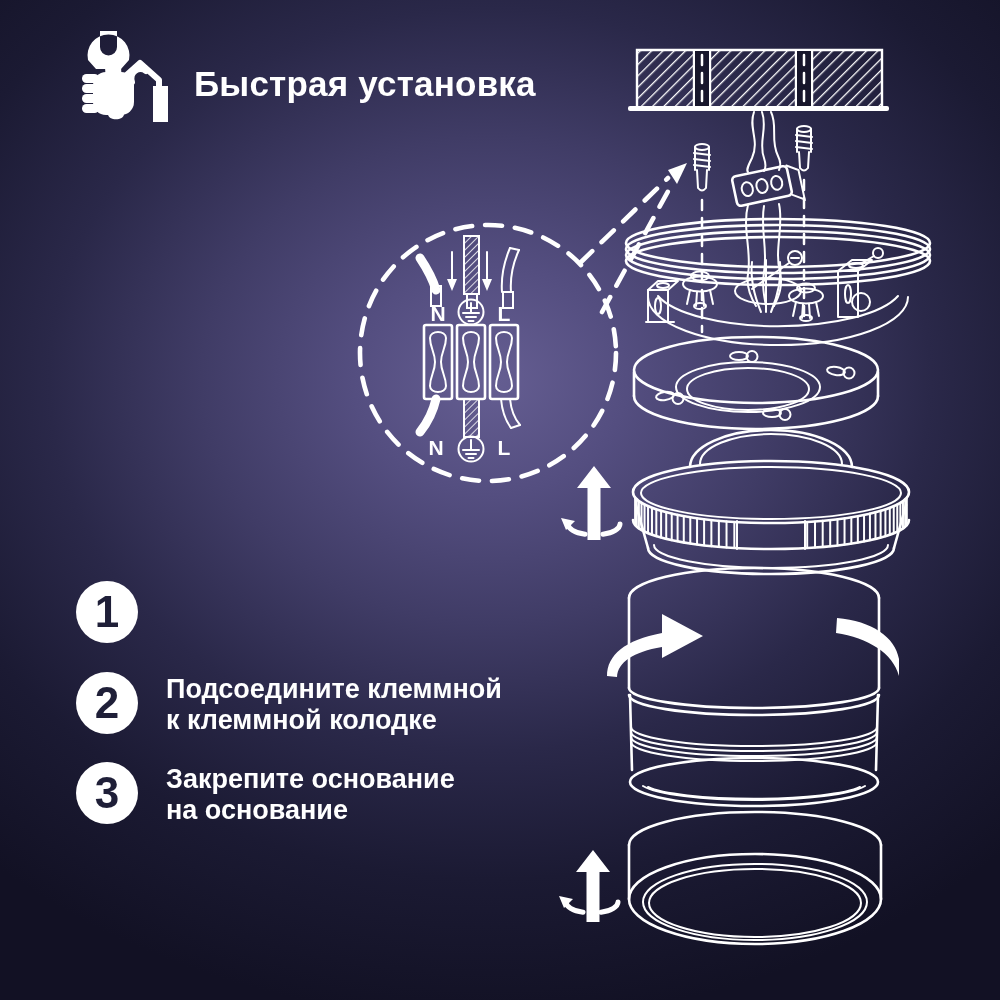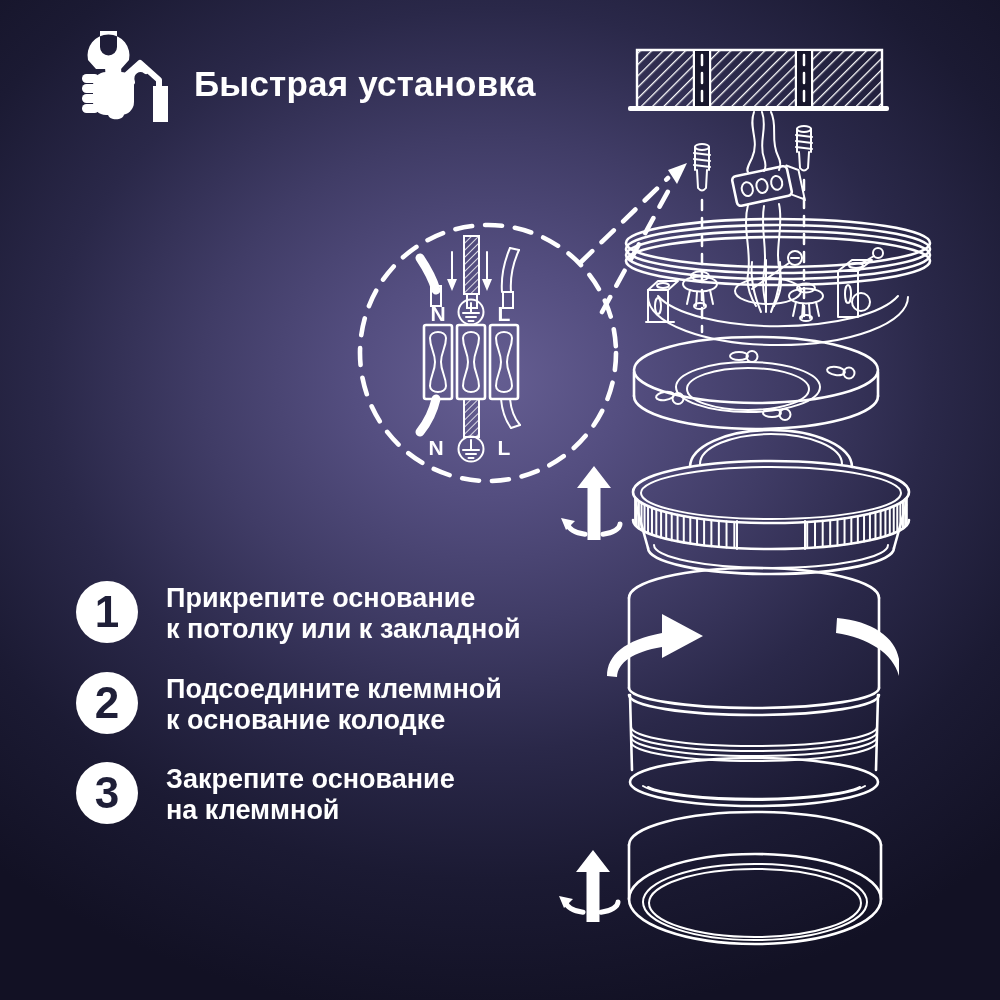--- a/index.html
+++ b/index.html
@@ -53,37 +53,33 @@
       <path d="M48,80 V54 L67,37 L86,54 V78" stroke="#fff" stroke-width="6" fill="none" stroke-linejoin="round"></path>
       <rect class="fillw" x="80" y="60" width="15" height="36"></rect>
     </svg>
   </div>
 
   <div class="hdr-title">Быстрая установка</div>
 
   <ol class="steps">
     <li class="step" style="top:581px;">
       <span class="step-num">1</span>
-      <span class="step-txt">
-        <span>Прикрепите основание</span><br>
-        <span>к потолку или к закладной</span>
-      </span>
     </li>
     <li class="step" style="top:672px;">
       <span class="step-num">2</span>
       <span class="step-txt">
         <span>Подсоедините клеммной</span><br>
-        <span>к основание колодке</span>
+        <span>к клеммной колодке</span>
       </span>
     </li>
     <li class="step" style="top:762px;">
       <span class="step-num">3</span>
       <span class="step-txt">
         <span>Закрепите основание</span><br>
-        <span>на клеммной</span>
+        <span>на основание</span>
       </span>
     </li>
   </ol>
 
   <svg class="diagram" viewBox="0 0 1000 1000">
     <defs>
       <pattern id="hatch" patternUnits="userSpaceOnUse" width="8" height="8" patternTransform="rotate(45)">
         <line x1="0" y1="0" x2="0" y2="8" stroke="#fff" stroke-width="2.6"></line>
       </pattern>
       <pattern id="hatchS" patternUnits="userSpaceOnUse" width="5" height="5" patternTransform="rotate(45)">

